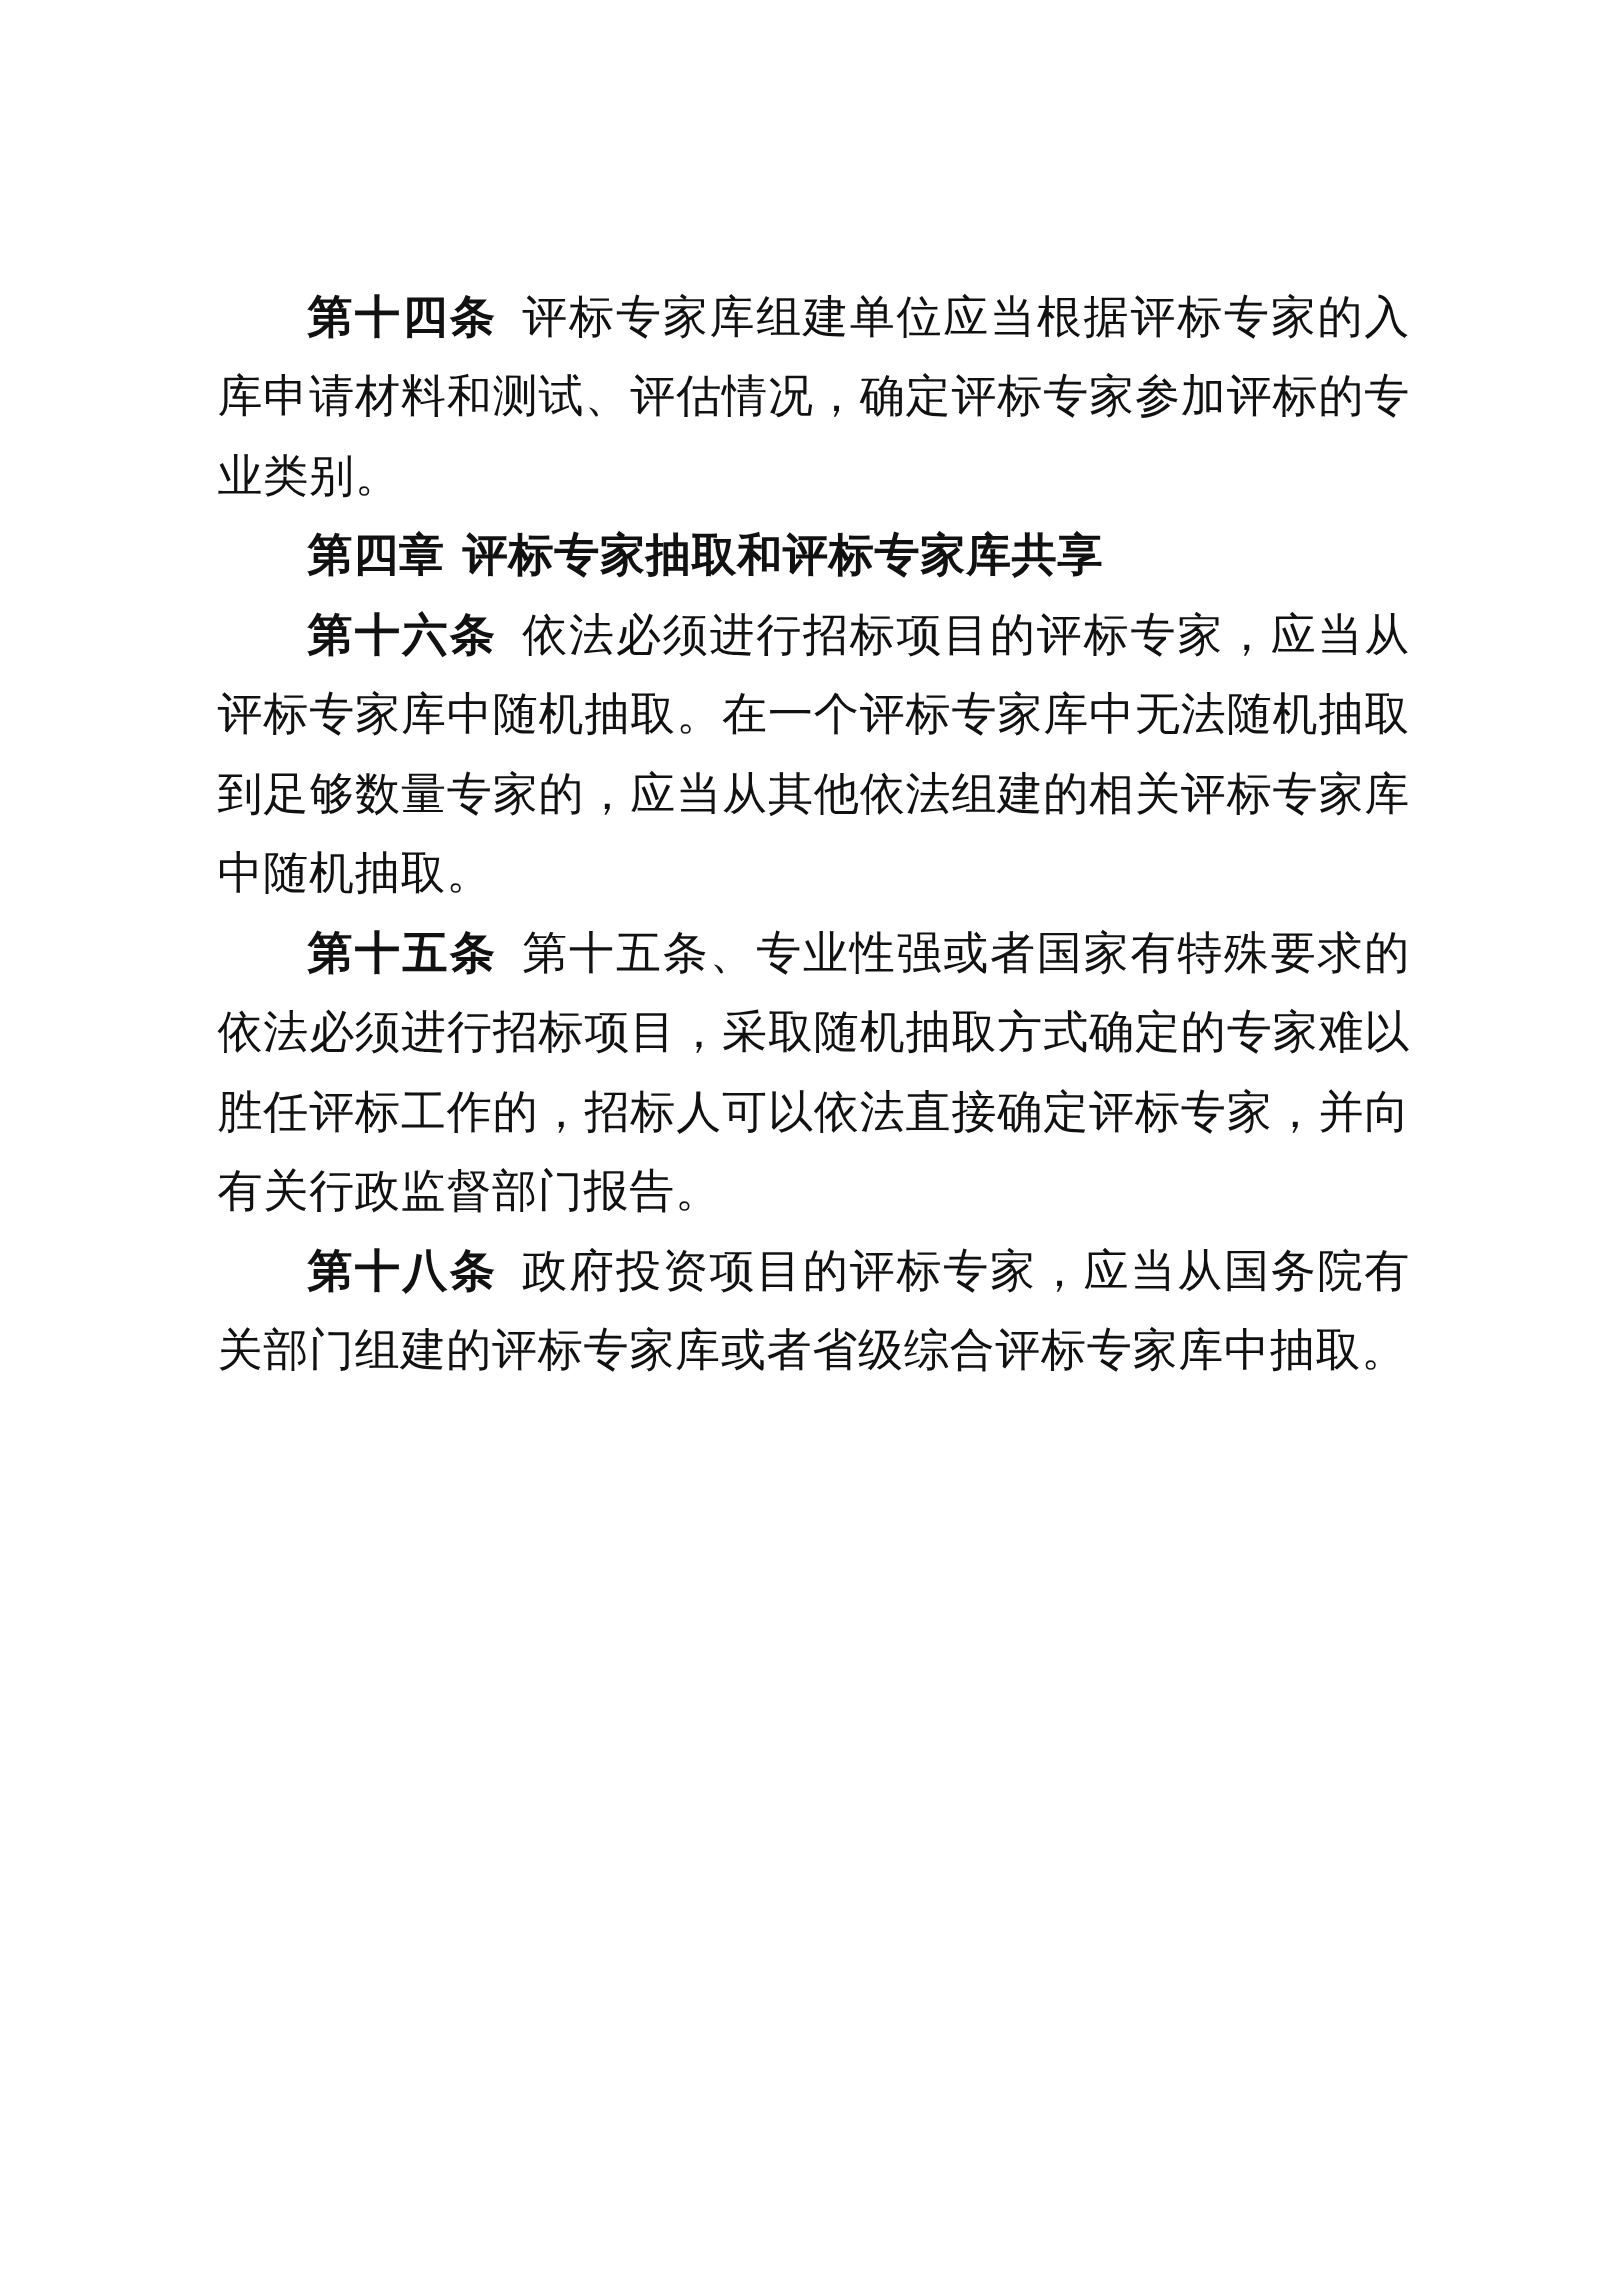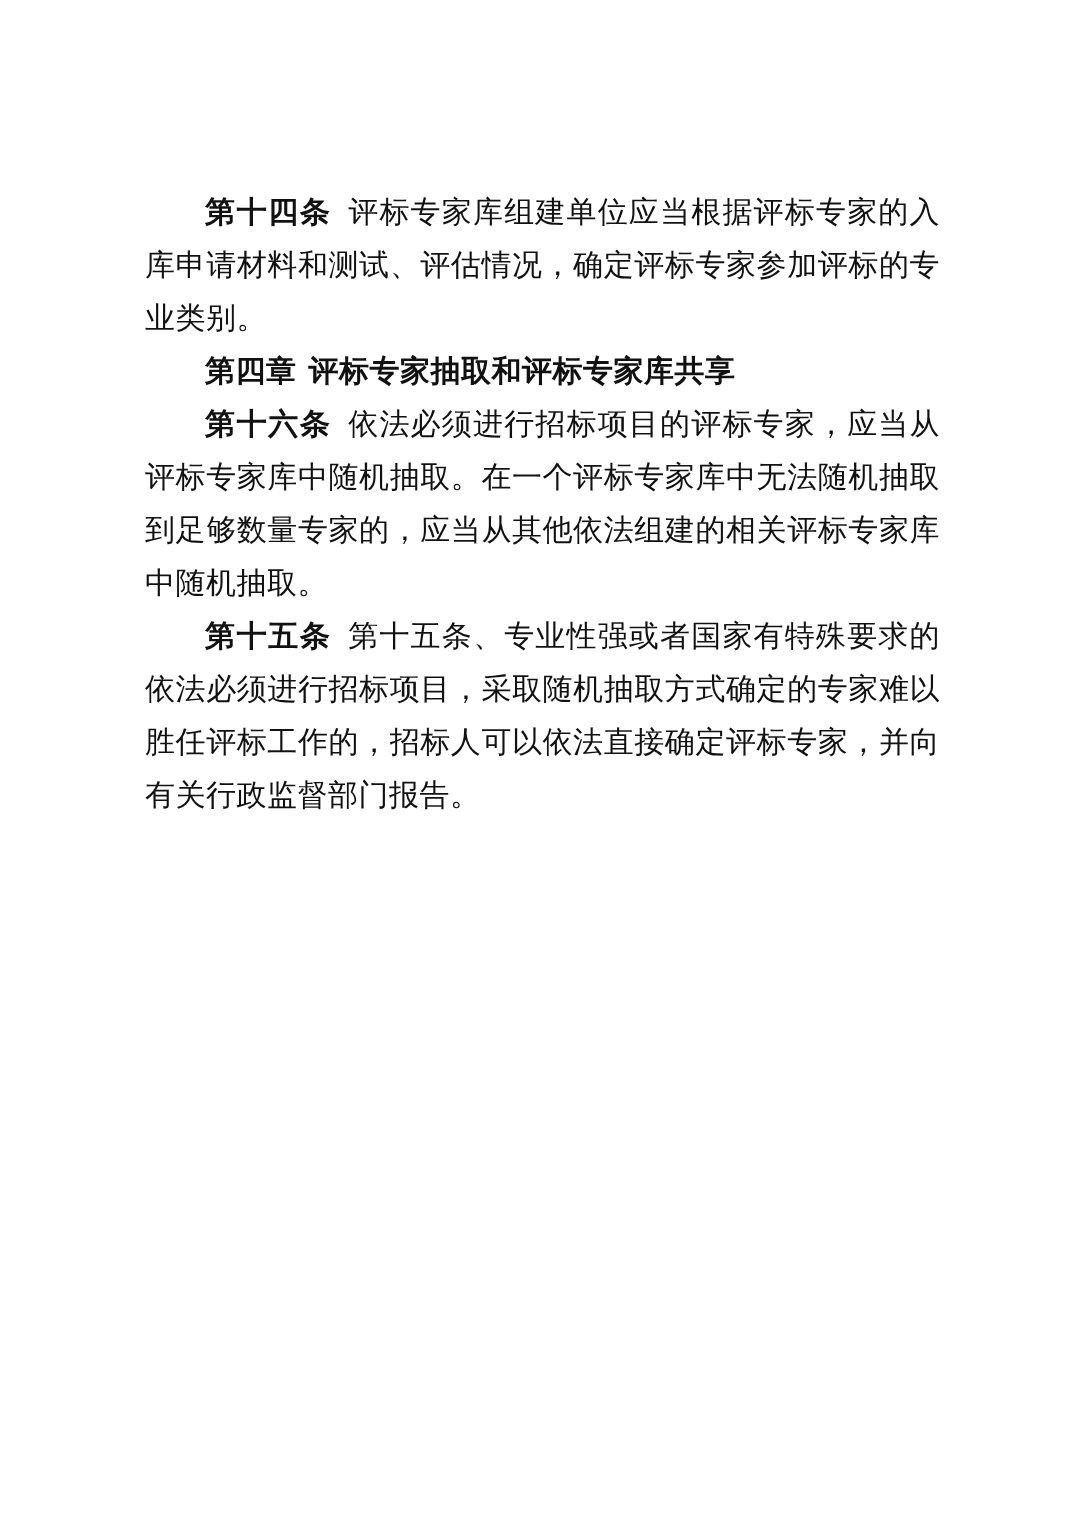--- a/index.html
+++ b/index.html
@@ -67,15 +67,18 @@
     <p class="para chapter-heading">
       <span class="chapter-label">第四章</span><span class="chapter-title">评标专家抽取和评标专家库共享</span>
     </p>
 
     <p class="para">
       <span class="article-label">第十六条</span><span>依法必须进行招标项目的评标专家，应当从评标专家库中随机抽取。在一个评标专家库中无法随机抽取到足够数量专家的，应当从其他依法组建的相关评标专家库中随机抽取。</span>
     </p>
     <p class="para">
       <span class="article-label">第十五条</span><span>第十五条、专业性强或者国家有特殊要求的依法必须进行招标项目，采取随机抽取方式确定的专家难以胜任评标工作的，招标人可以依法直接确定评标专家，并向有关行政监督部门报告。</span>
     </p>
+    <p class="para">
+      <span class="article-label">第十八条</span><span>政府投资项目的评标专家，应当从国务院有关部门组建的评标专家库或者省级综合评标专家库中抽取。</span>
+    </p>
   </div>
 
 </div>
 
 </body></html>

